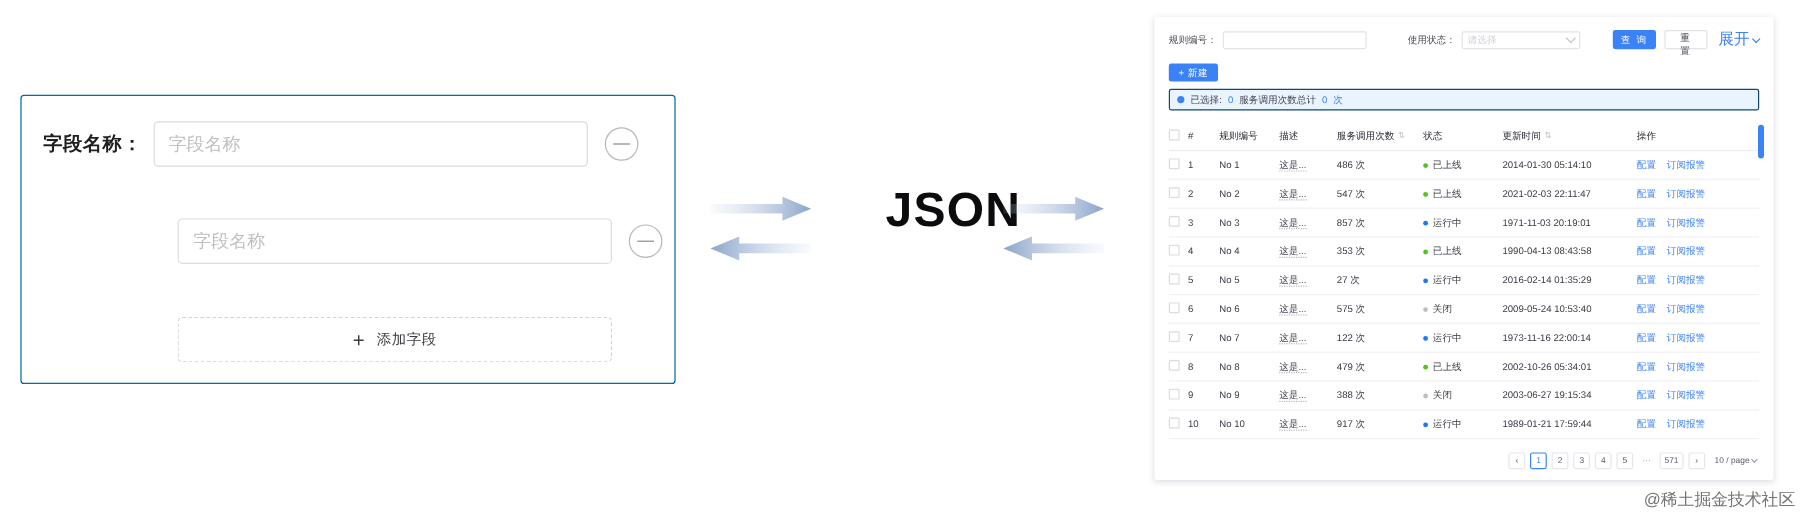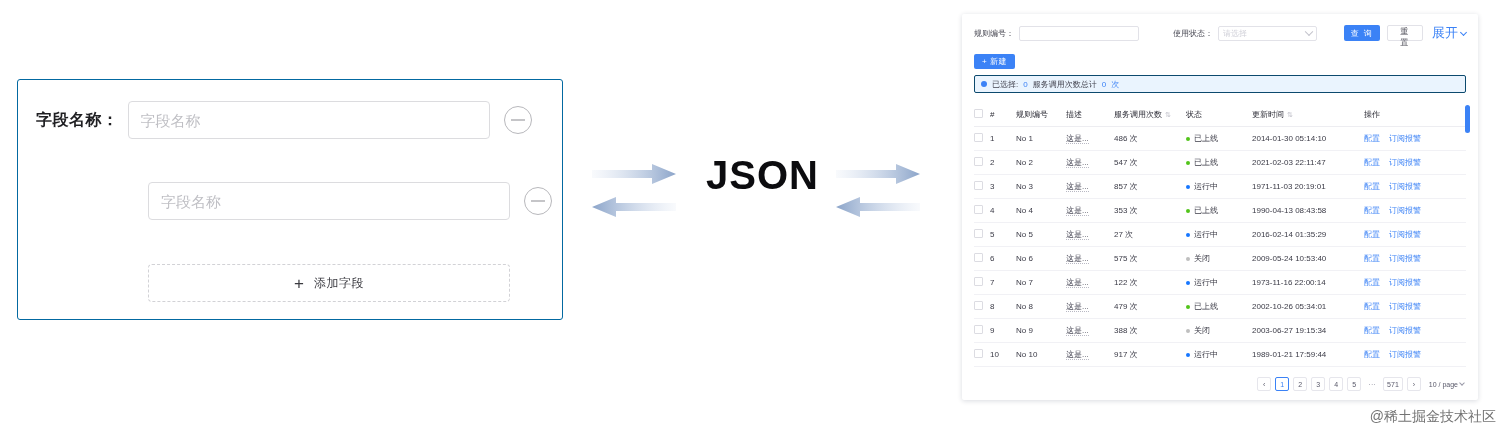--- a/index.html
+++ b/index.html
@@ -47,21 +47,21 @@
     box-sizing:border-box;border:1px dashed #d2d2d6;border-radius:4px;
     background:#fff;display:flex;align-items:center;justify-content:center;
     gap:10px;cursor:pointer;
     font-family:"Liberation Sans","DejaVu Sans",sans-serif;
   }
   .add-field-btn .plus{font-size:17px;color:#3a3a40;line-height:1;}
   .add-field-btn .atxt{font-size:12px;color:#3a3a40;letter-spacing:.5px;}
 
   
   .json-word{
-    position:absolute;left:706px;top:155px;
+    position:absolute;left:738px;top:155px;
     font-size:40px;font-weight:bold;color:#0c0c0f;
     letter-spacing:1px;line-height:1;
   }
   .arrow{position:absolute;}
   .arrow svg{display:block;}
 
   
   .right-panel{
     position:absolute;left:962px;top:14px;width:516px;height:386px;
     background:#ffffff;border-radius:2px;

